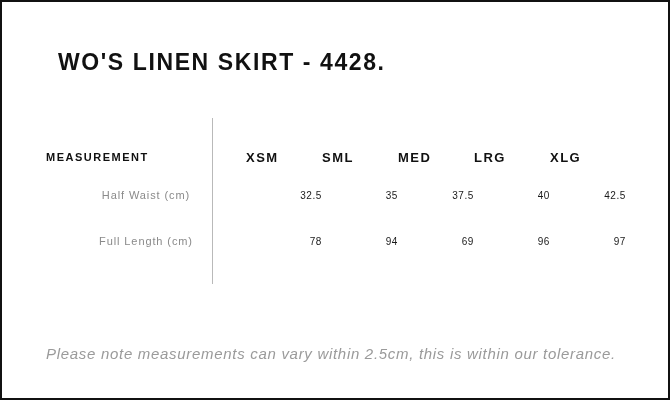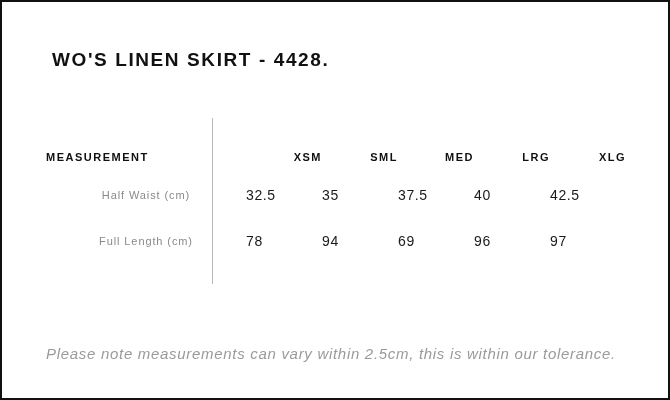--- a/index.html
+++ b/index.html
@@ -24,23 +24,23 @@
   }
   .inner {
     position: absolute;
     left: 44px;
     top: 0;
     right: 28px;
     bottom: 0;
   }
   .title {
     position: absolute;
-    left: 6px;
+    left: 12px;
     top: 47px;
-    font-size: 19px;
+    font-size: 23px;
     font-weight: bold;
     letter-spacing: 1.6px;
     color: #111111;
     white-space: nowrap;
   }
 
   .divider {
     position: absolute;
     left: 166px;
     top: 116px;
@@ -67,39 +67,39 @@
     text-align: left;
     font-size: 11px;
     font-weight: bold;
     letter-spacing: 1.5px;
     color: #111111;
     height: 30px;
     vertical-align: middle;
   }
   th.col-size {
     width: 76px;
-    text-align: right;
-    font-size: 11px;
+    text-align: left;
+    font-size: 13px;
     font-weight: bold;
     letter-spacing: 1.5px;
     color: #111111;
     height: 30px;
     vertical-align: middle;
   }
   td.row-label {
     text-align: center;
     font-size: 11px;
     letter-spacing: 0.9px;
     color: #8a8a8a;
     height: 46px;
     vertical-align: middle;
   }
   td.row-value {
-    text-align: left;
-    font-size: 14px;
+    text-align: right;
+    font-size: 10px;
     letter-spacing: 0.6px;
     color: #1a1a1a;
     height: 46px;
     vertical-align: middle;
   }
 
   .note {
     position: absolute;
     left: 0;
     top: 343px;

